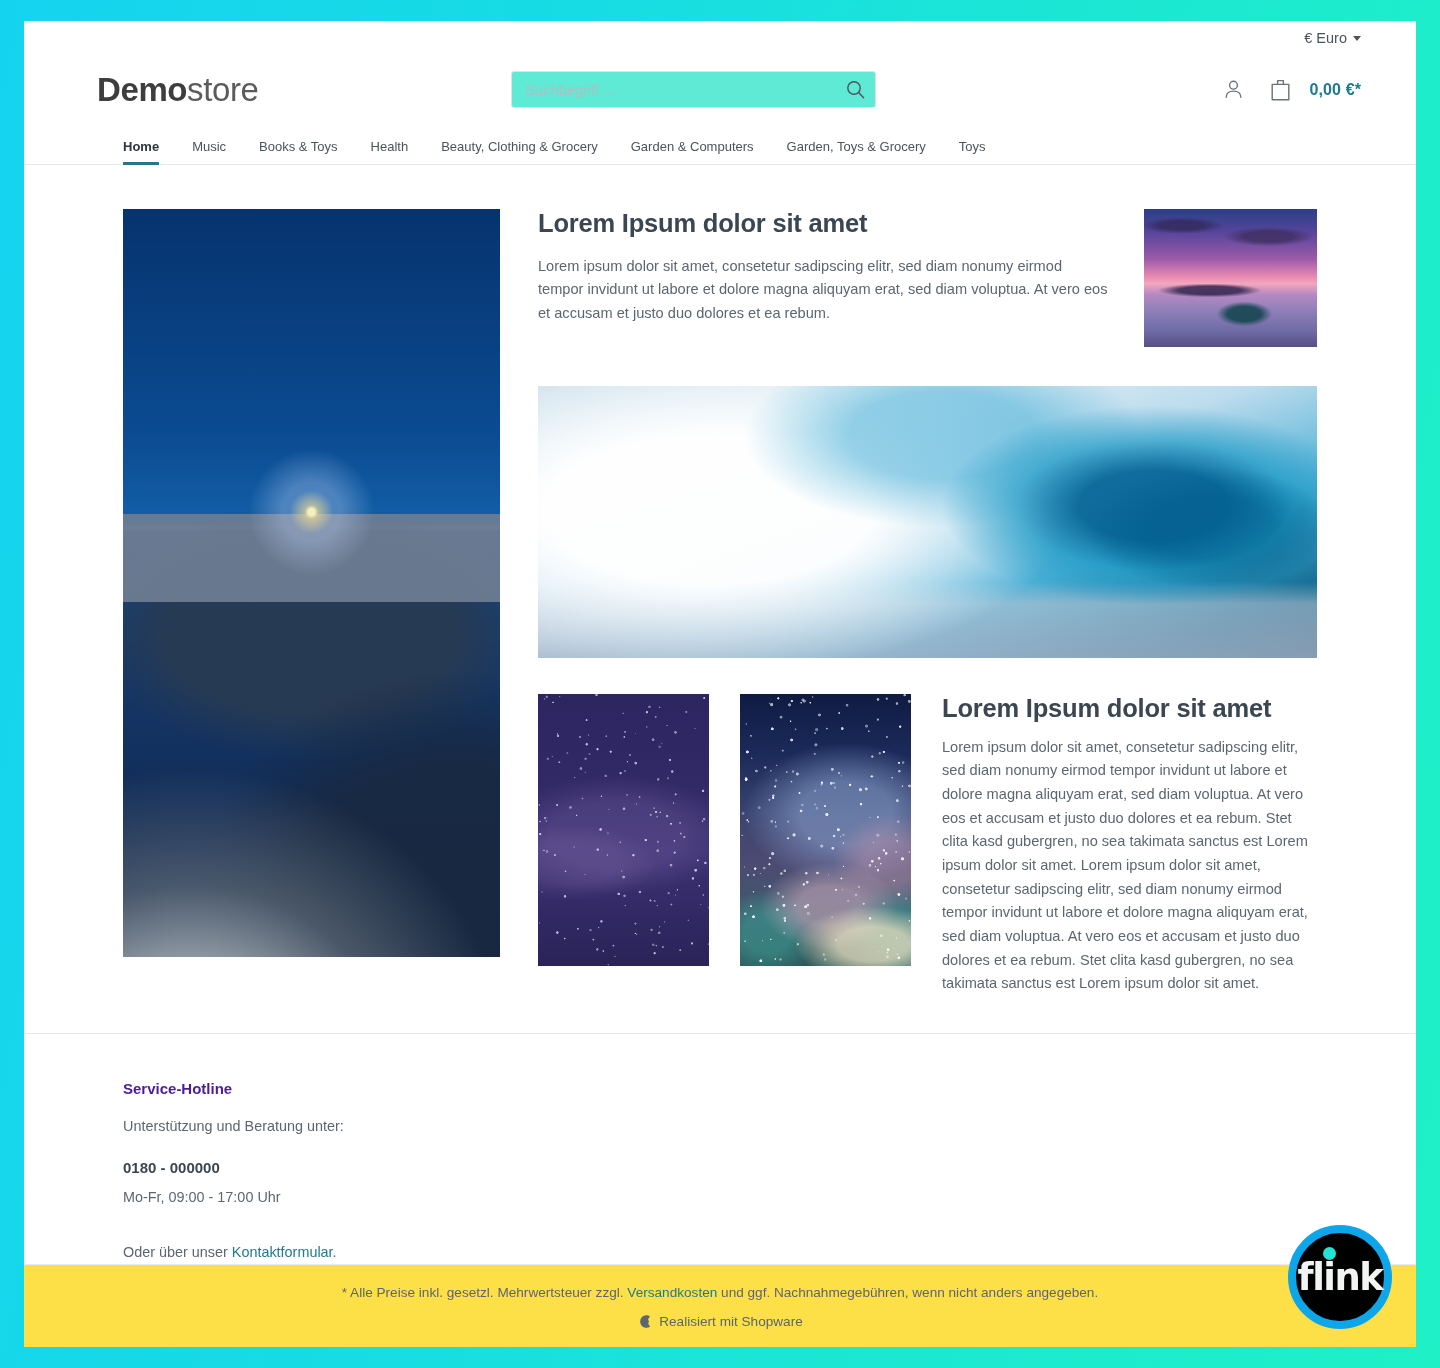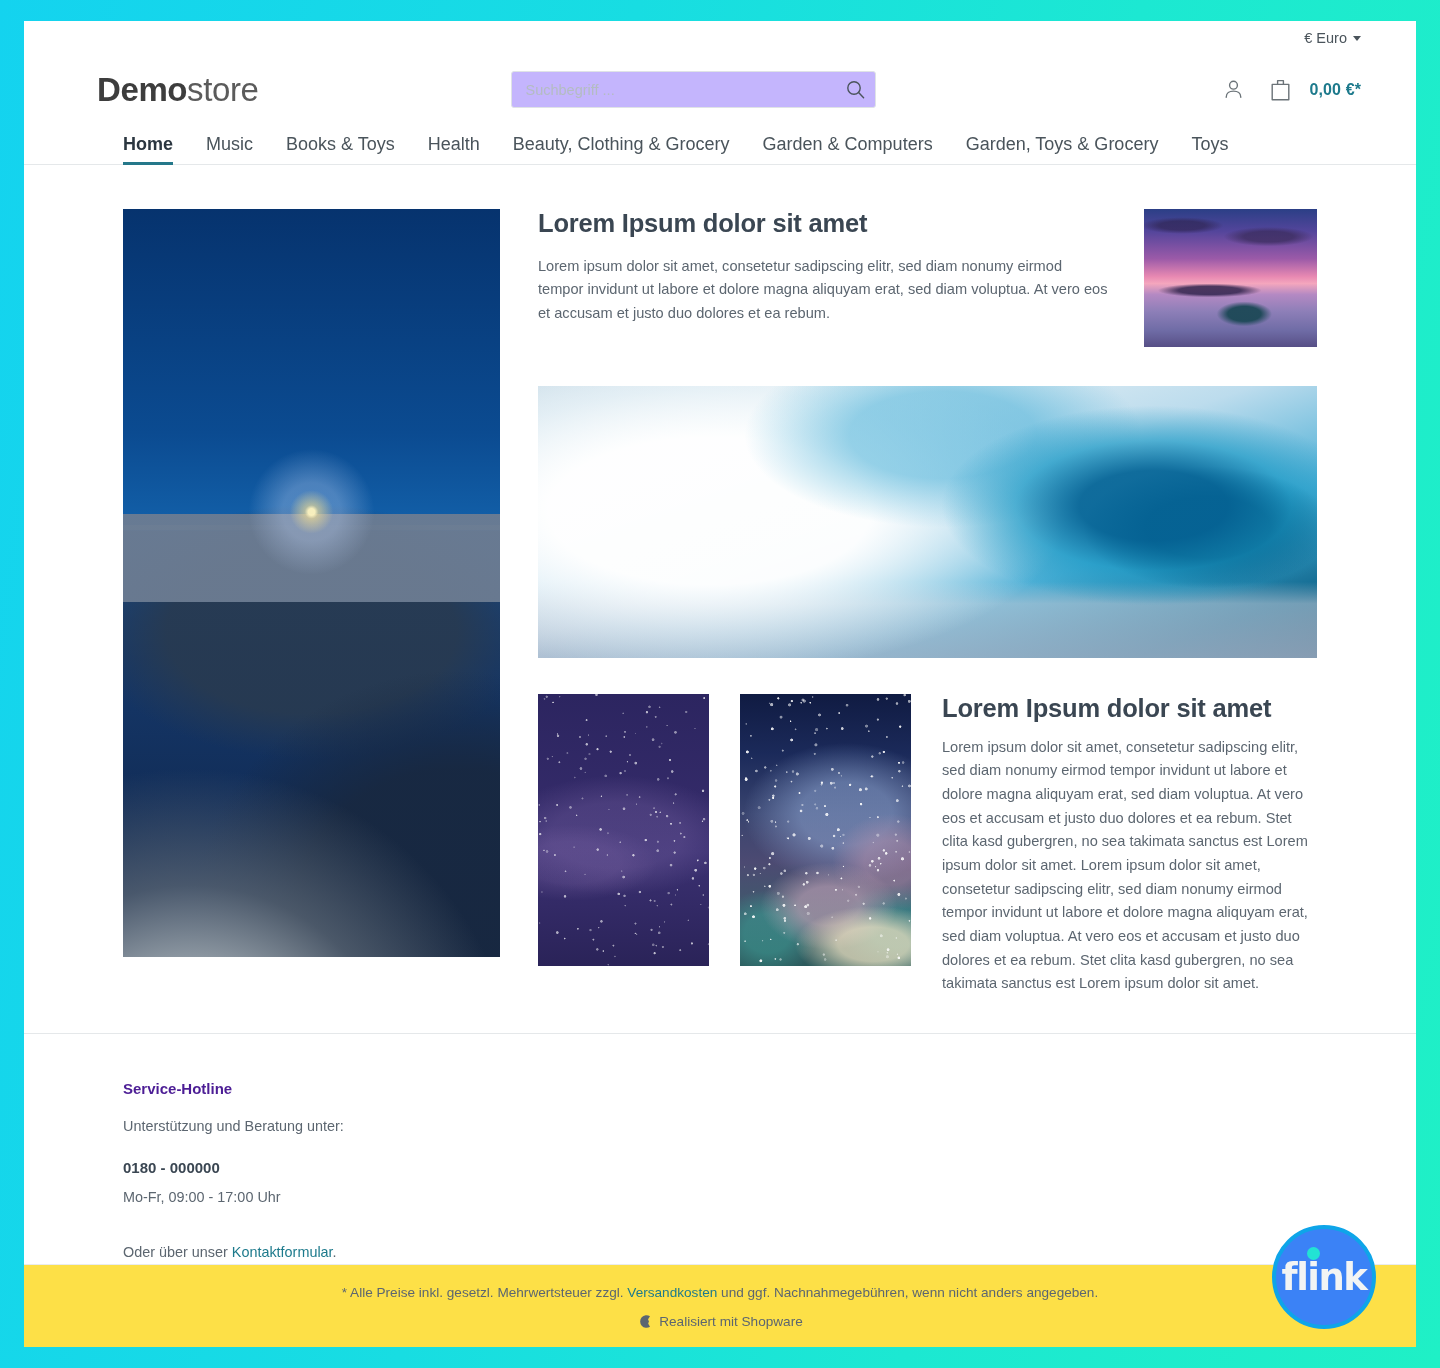--- a/index.html
+++ b/index.html
@@ -75,21 +75,21 @@
   .searchwrap input {
     width: 100%;
     height: 37px;
     border: 1px solid #dfe3e6;
     border-radius: 3px;
     padding: 0 40px 0 13px;
     font-size: 14.5px;
     font-family: "Liberation Sans", sans-serif;
     color: #4a545b;
     outline: none;
-    background: #c4b5fd;
+    background: #5eead4;
   }
   .searchwrap input::placeholder { color: #b4bcc2; }
   .search-btn {
     position: absolute;
     right: 4px; top: 0;
     height: 37px; width: 34px;
     border: 0; background: none;
     cursor: pointer;
     display: flex; align-items: center; justify-content: center;
   }
@@ -119,21 +119,21 @@
   
   .nav {
     display: flex;
     align-items: flex-end;
     gap: 0;
     padding: 10px 55px 0 99px;
     border-bottom: 1px solid #e5e8ea;
     height: 48px;
   }
   .nav-item {
-    font-size: 18px;
+    font-size: 13px;
     color: #4a545b;
     padding: 0 0 11px 0;
     margin-right: 33px;
     cursor: pointer;
     white-space: nowrap;
     position: relative;
     line-height: 1;
   }
   .nav-item.active {
     color: #2b3640;
@@ -241,26 +241,26 @@
     color: #5c6670;
     display: flex;
     align-items: center;
     justify-content: center;
     gap: 7px;
   }
 
   
   .flink-badge {
     position: absolute;
-    right: 40px;
+    right: 24px;
     bottom: 18px;
     width: 104px; height: 104px;
     border-radius: 50%;
-    background: #3b82f6;
-    border: 4px solid #0ea5e9;
+    background: #000000;
+    border: 8px solid #0ea5e9;
     display: flex;
     align-items: center;
     justify-content: center;
     cursor: pointer;
     z-index: 5;
   }
   .flink-badge .word {
     position: relative;
     font-size: 37px;
     font-weight: 700;

